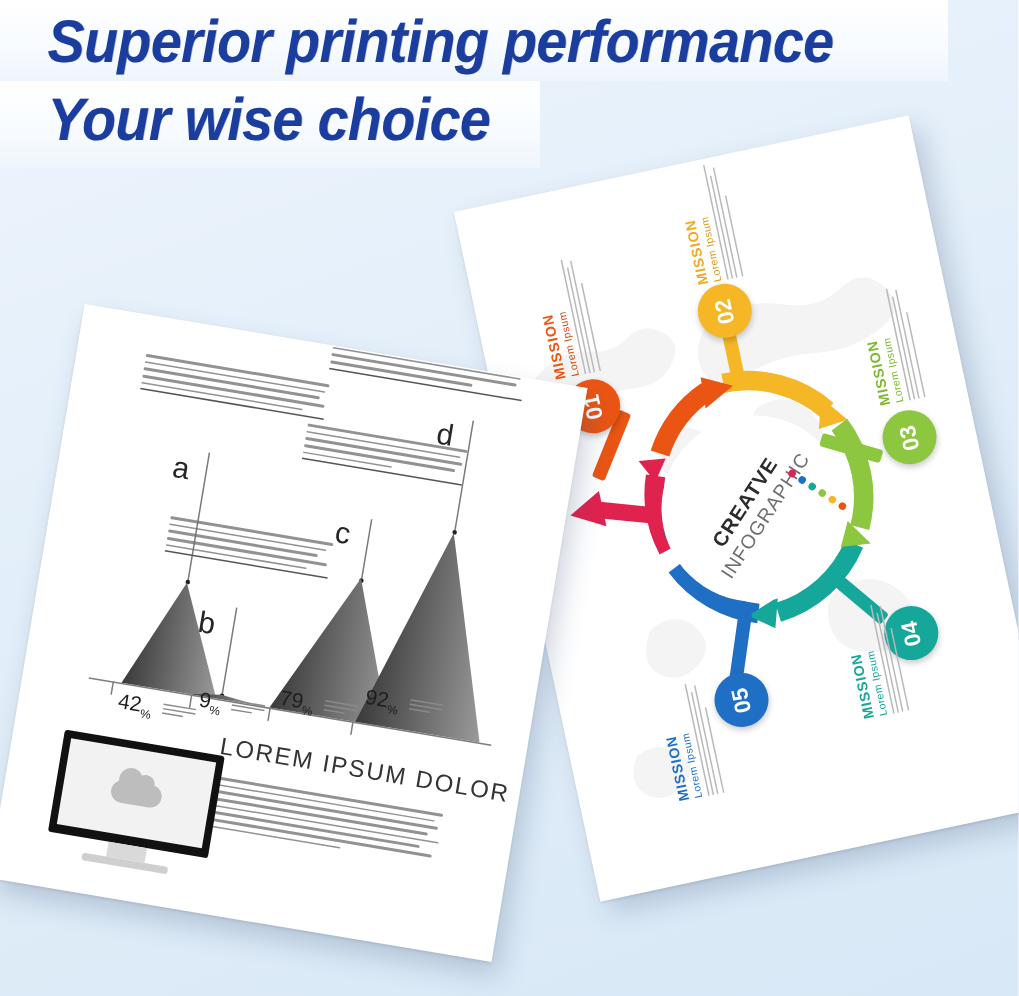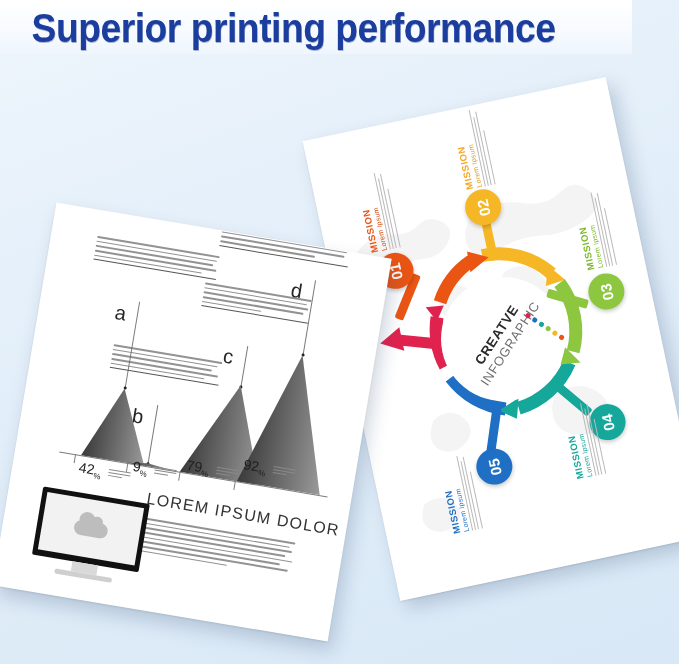--- a/index.html
+++ b/index.html
@@ -5,21 +5,21 @@
   html,body{margin:0;padding:0;}
   body{
     width:679px;height:664px;overflow:hidden;
     font-family:"Liberation Sans",sans-serif;
     background:linear-gradient(160deg,#eef5fc 0%,#e2eef9 45%,#d8e8f6 100%);
     position:relative;
   }
   .stage{position:absolute;inset:0;}
 
   
-  .headline{position:absolute;left:0;top:0;width:552px;z-index:40;}
+  .headline{position:absolute;left:0;top:0;width:552px;z-index:40;font-style:italic;}
   .hl-band{
     background:linear-gradient(180deg,#ffffff 0%,#f7fbff 60%,#eef5fc 100%);
     display:block;
   }
   .hl-line{
     color:#1a3d9e;
     font-family:"Liberation Sans",sans-serif;
     font-weight:bold;
     letter-spacing:-0.5px;
     white-space:nowrap;
@@ -351,15 +351,18 @@
         <div class="mon-base" style="width:58px;height:5px;"></div>
       </div>
 
     </div>
   </div>
 
   <div class="headline">
     <div class="hl-band hl-band-1">
       <div class="hl-line" id="hl1">Superior printing performance</div>
     </div>
+    <div class="hl-band hl-band-2">
+      <div class="hl-line" id="hl2">Your wise choice</div>
+    </div>
   </div>
 
 </div>
 
 </body></html>

